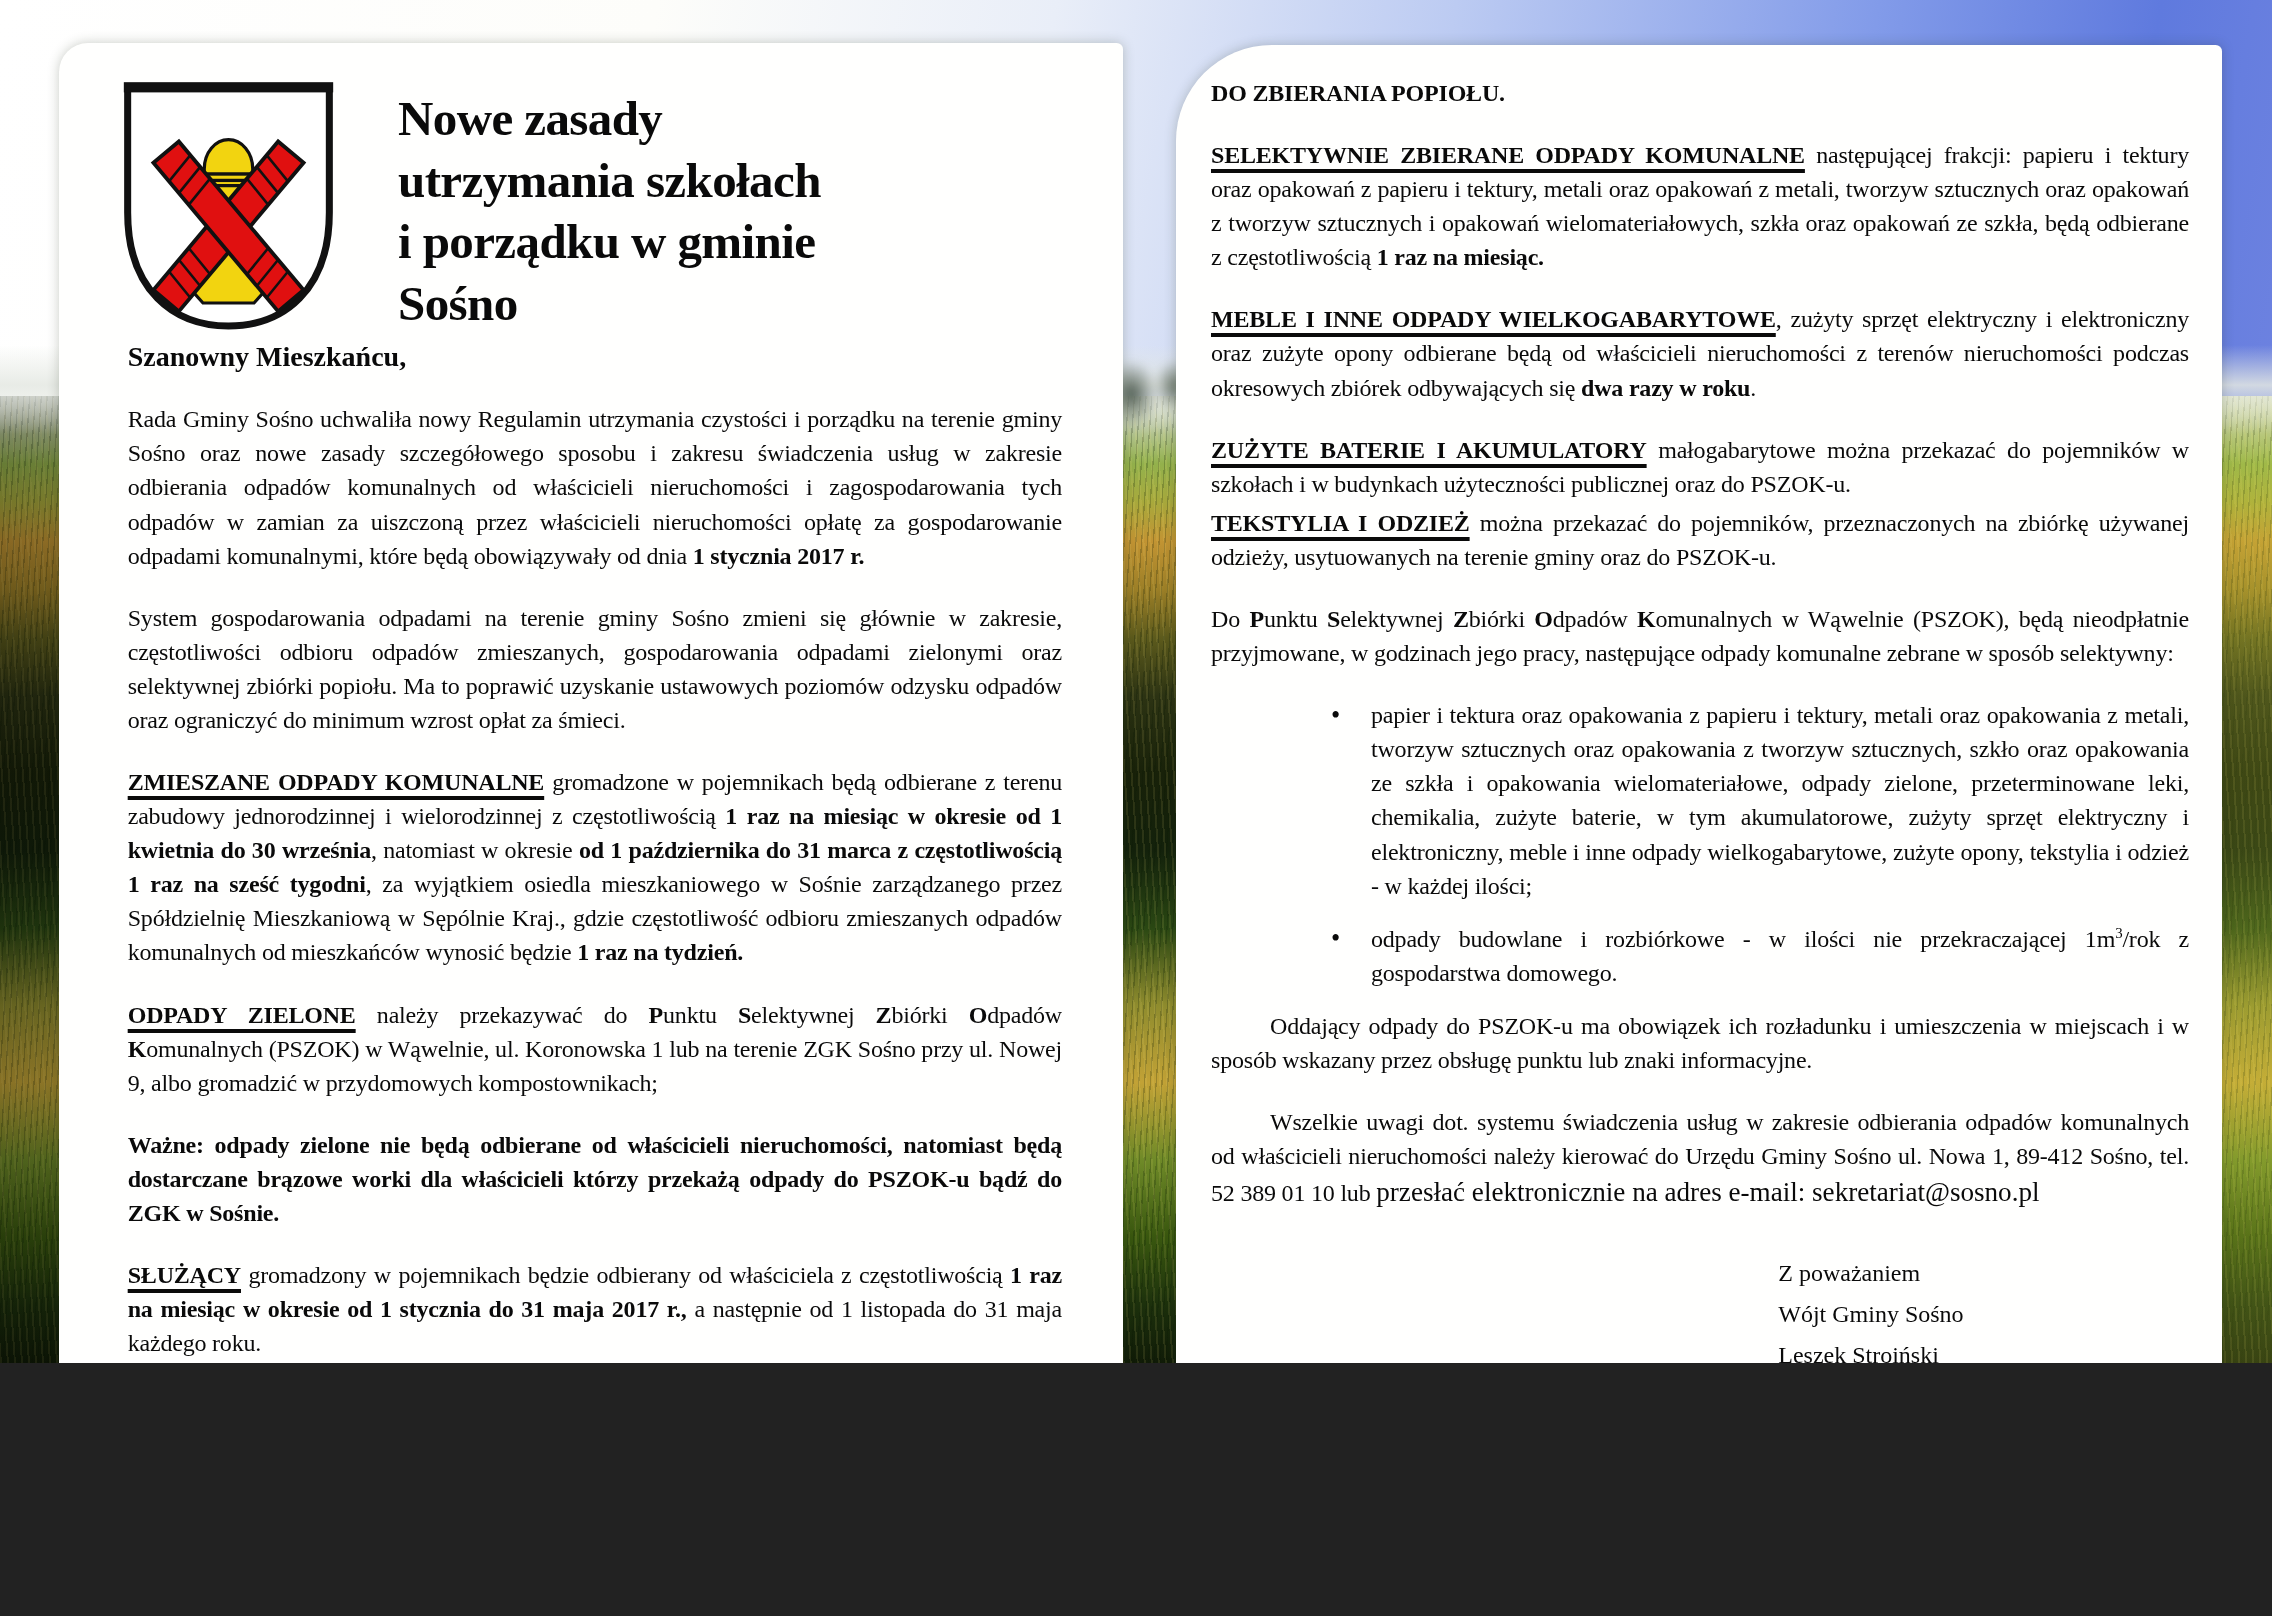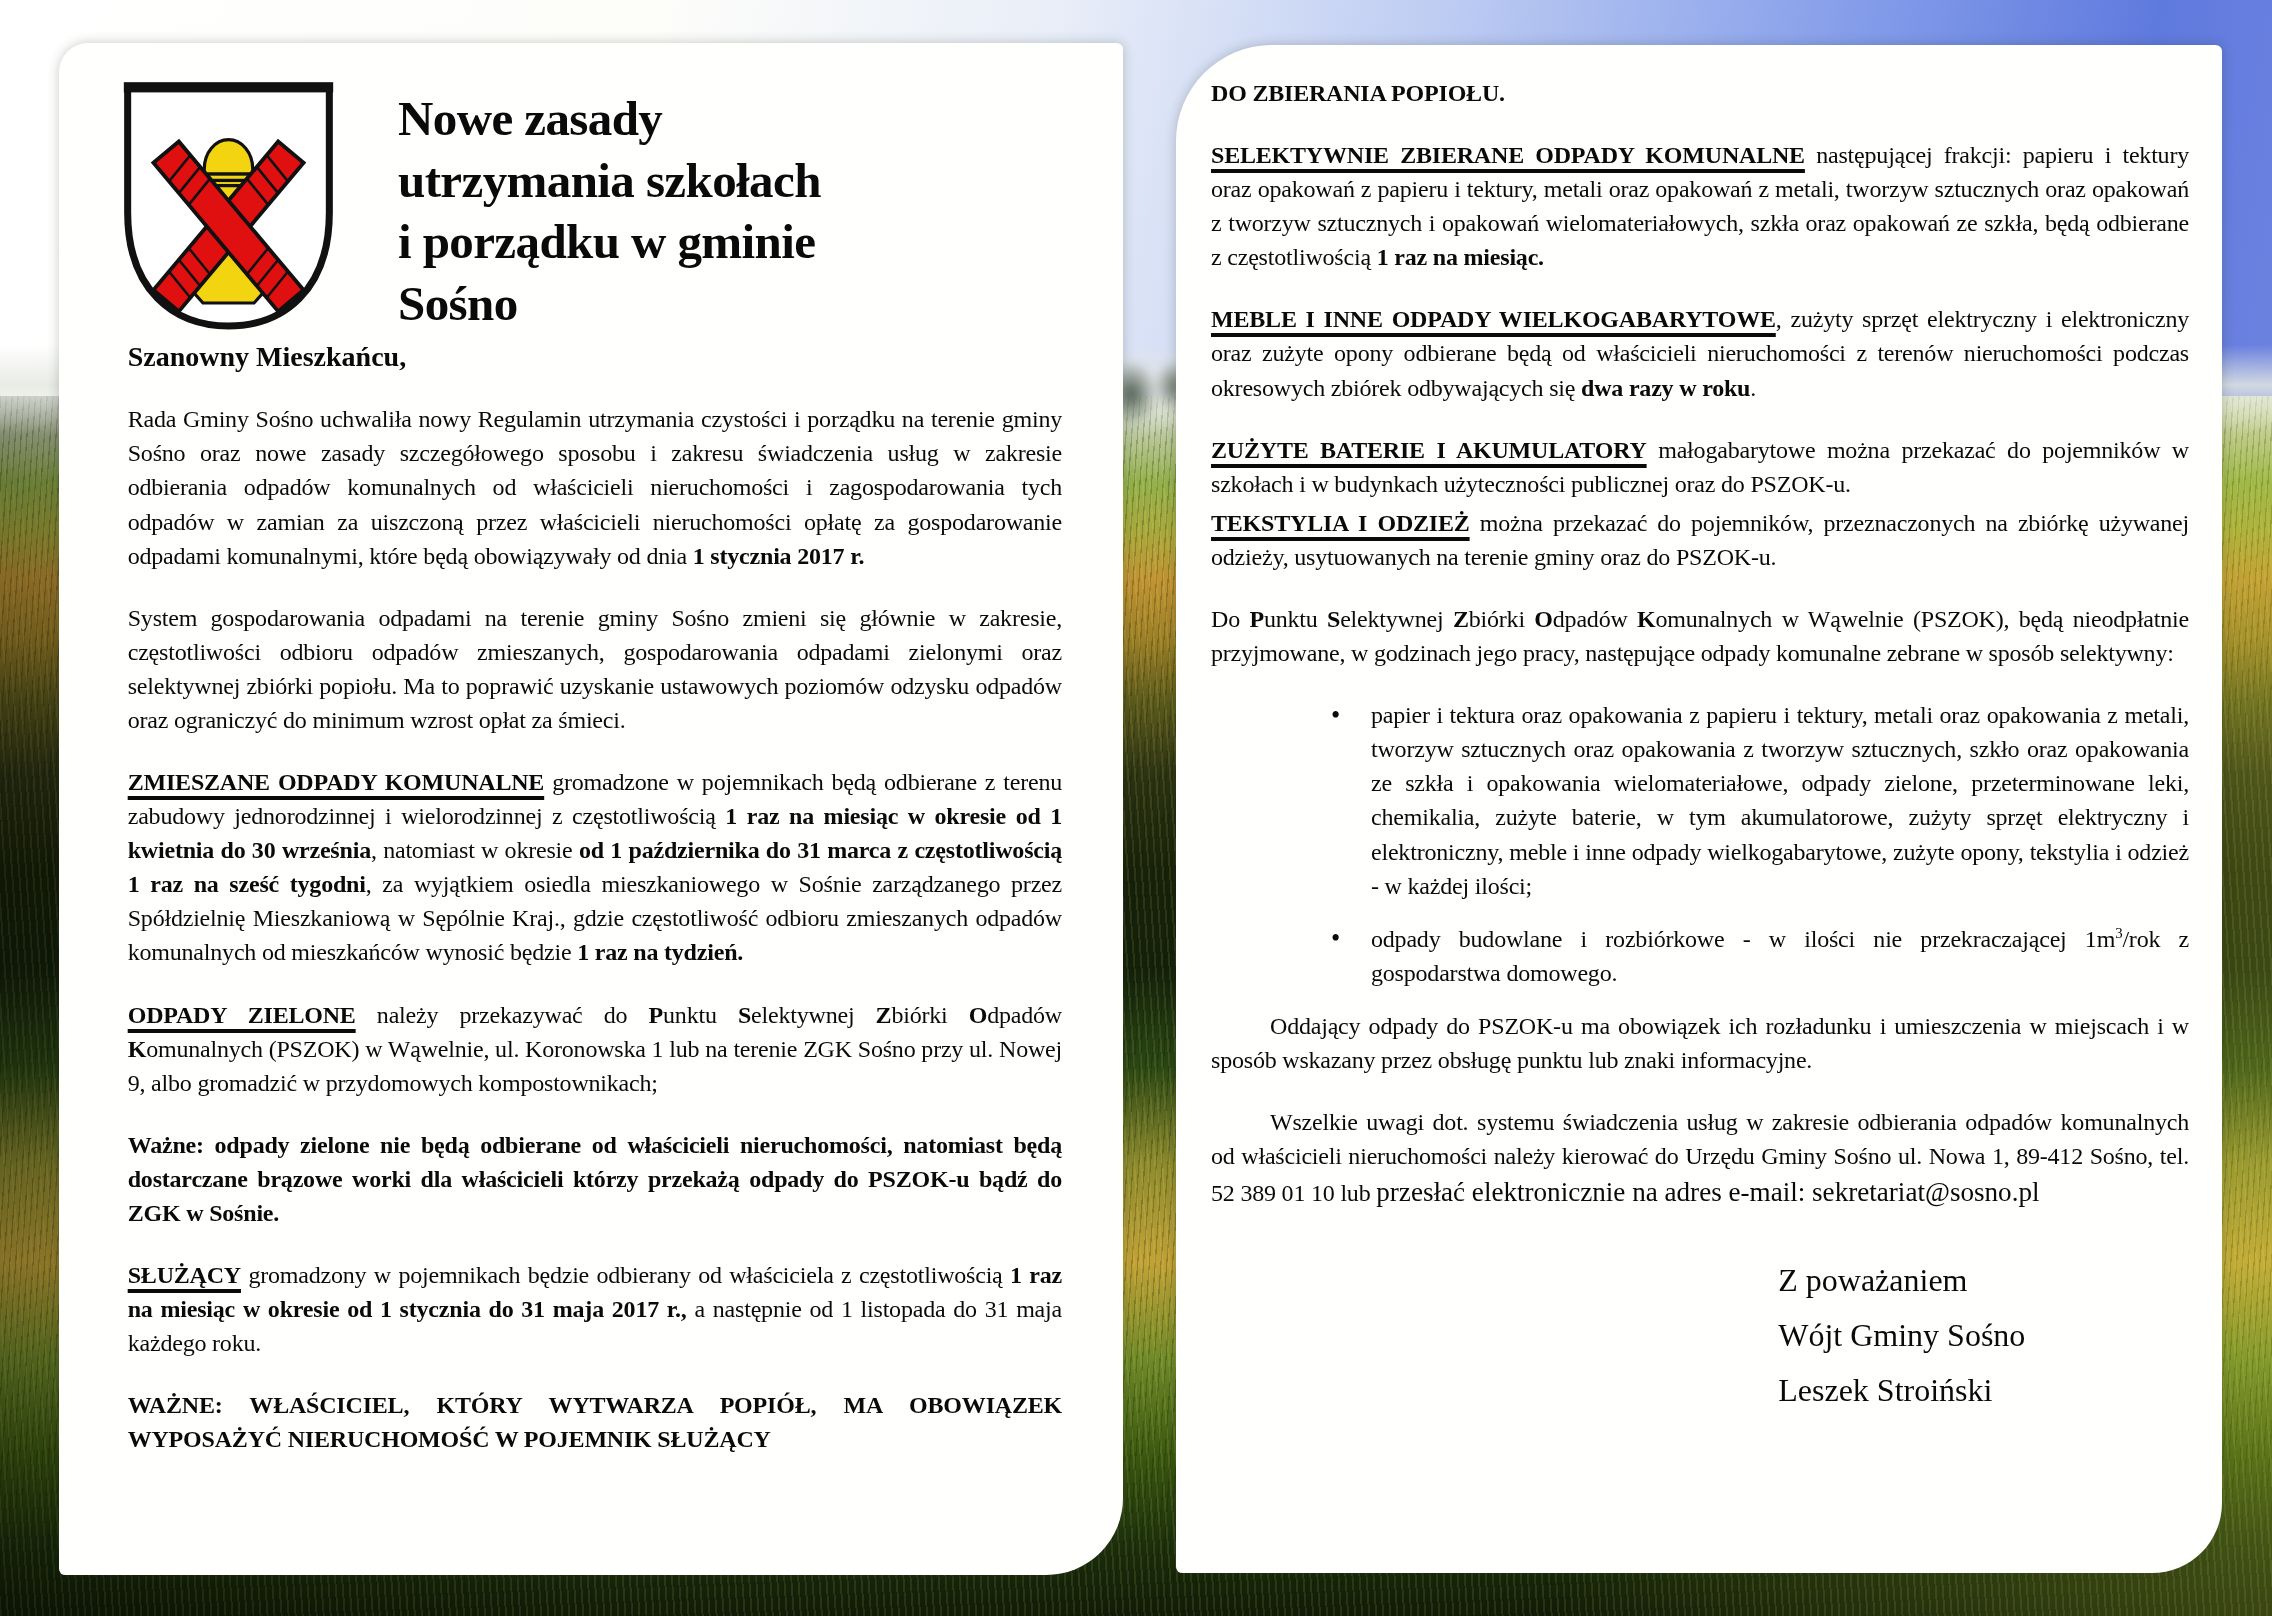--- a/index.html
+++ b/index.html
@@ -1,17 +1,17 @@
 <!DOCTYPE html>
 <html lang="pl" style="font-size:10.2px"><head>
 <meta charset="utf-8">
 <style>
   html,body{margin:0;padding:0;background:#222;}
   #canvas{
-    position:relative;width:2273px;height:1616px;overflow:hidden;
+    position:relative;width:2273px;height:1363px;overflow:hidden;
     font-family:"Liberation Serif","DejaVu Serif",serif;color:#0a0a0a;background:#eab308;
   }
   
   .sky{position:absolute;left:0;top:0;width:100%;height:435px;
     background:linear-gradient(100deg,#ffffff 0%,#fdfdfa 28%,#e9eef8 45%,#bccbf2 62%,#829be9 80%,#5f7ade 92%,#6d82e0 100%);}
   .land{position:absolute;left:0;top:396px;right:0;bottom:0;
     background:linear-gradient(180deg,
       #e3e8dd 0%,#bcc9a2 3%,#93b14c 7%,#a8a93c 11%,#c29433 15%,#9c7f27 20%,
       #5c5a1c 25%,#2c3313 31%,#182109 39%,#13210b 47%,#2a4713 55%,
       #8f8c2e 63%,#c2a236 71%,#6f8a28 79%,#39570f 87%,#1c300c 94%,#101b07 100%);}
@@ -46,21 +46,21 @@
   .para.tight{margin-bottom:5.1px;}
   .para.indent{text-indent:59px;}
   .hu{font-weight:bold;text-decoration:underline;text-decoration-thickness:3.8px;text-underline-offset:5.8px;}
   .b{font-weight:bold;}
   .big{font-size:1.13em;letter-spacing:0;margin-top:32px;}
   sup{font-size:0.62em;line-height:0;}
   
   .bullet{position:relative;margin-left:120px;padding-left:40px;margin-bottom:19px;}
   .bullet .dot{position:absolute;left:0;top:-1.3px;font-size:1.1em;}
   
-  .closing{margin:41px 0 0 58%;font-size:32px;line-height:1.72;}
+  .closing{margin:41px 0 0 58%;font-size:24px;line-height:1.72;}
 </style>
 </head>
 <body>
 
 <div id="canvas">
 
   <div class="sky"></div>
   <div class="land"></div>
   <div class="mist"></div>
   <div class="trees"></div>

